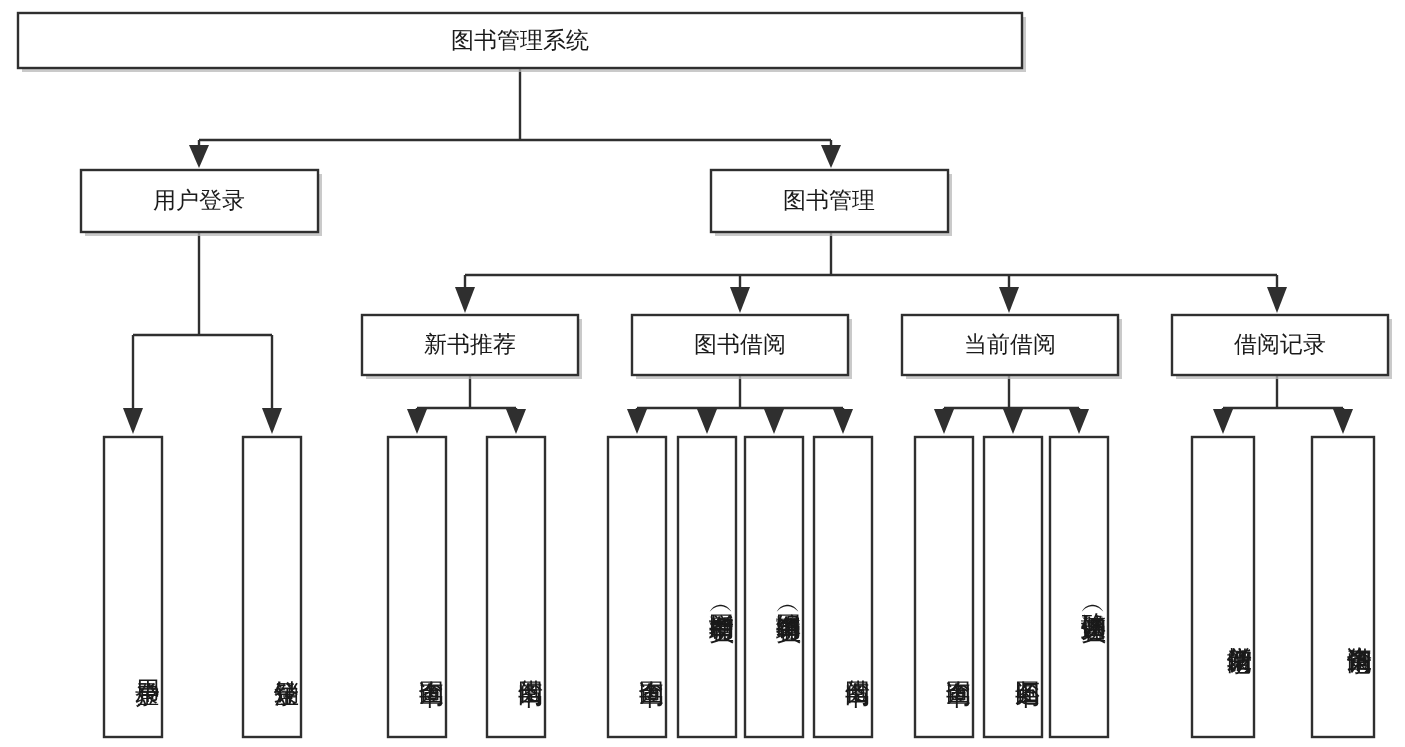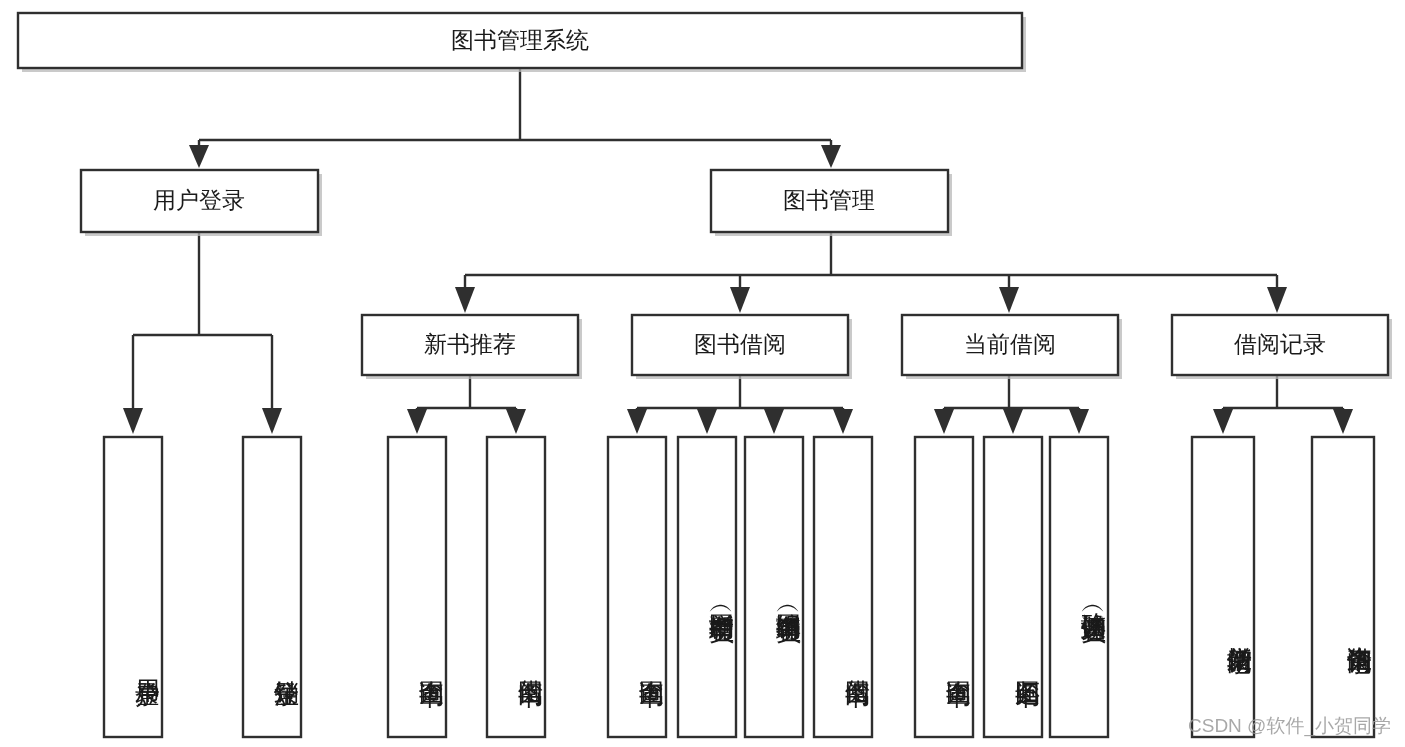--- a/index.html
+++ b/index.html
@@ -227,15 +227,14 @@
   <div class="vlabel" style="left:608px; top:437px; width:58px; height:300px; padding-top:75px;">查询图书</div>
   <div class="vlabel" style="left:678px; top:437px; width:58px; height:300px; padding-top:10px;">新增图书（管理员）</div>
   <div class="vlabel" style="left:745px; top:437px; width:58px; height:300px; padding-top:10px;">编辑图书（管理员）</div>
   <div class="vlabel" style="left:814px; top:437px; width:58px; height:300px; padding-top:75px;">借阅图书</div>
   <div class="vlabel" style="left:915px; top:437px; width:58px; height:300px; padding-top:75px;">查询图书</div>
   <div class="vlabel" style="left:984px; top:437px; width:58px; height:300px; padding-top:75px;">归还图书</div>
   <div class="vlabel" style="left:1050px; top:437px; width:58px; height:300px; padding-top:10px;">确认归还（管理员）</div>
   <div class="vlabel" style="left:1192px; top:437px; width:62px; height:300px; padding-top:42px;">新增借阅记录</div>
   <div class="vlabel" style="left:1312px; top:437px; width:62px; height:300px; padding-top:42px;">查询借阅记录</div>
 
-  <div class="watermark">CSDN @软件_小贺同学</div>
 
 </div>
 
 </body></html>

